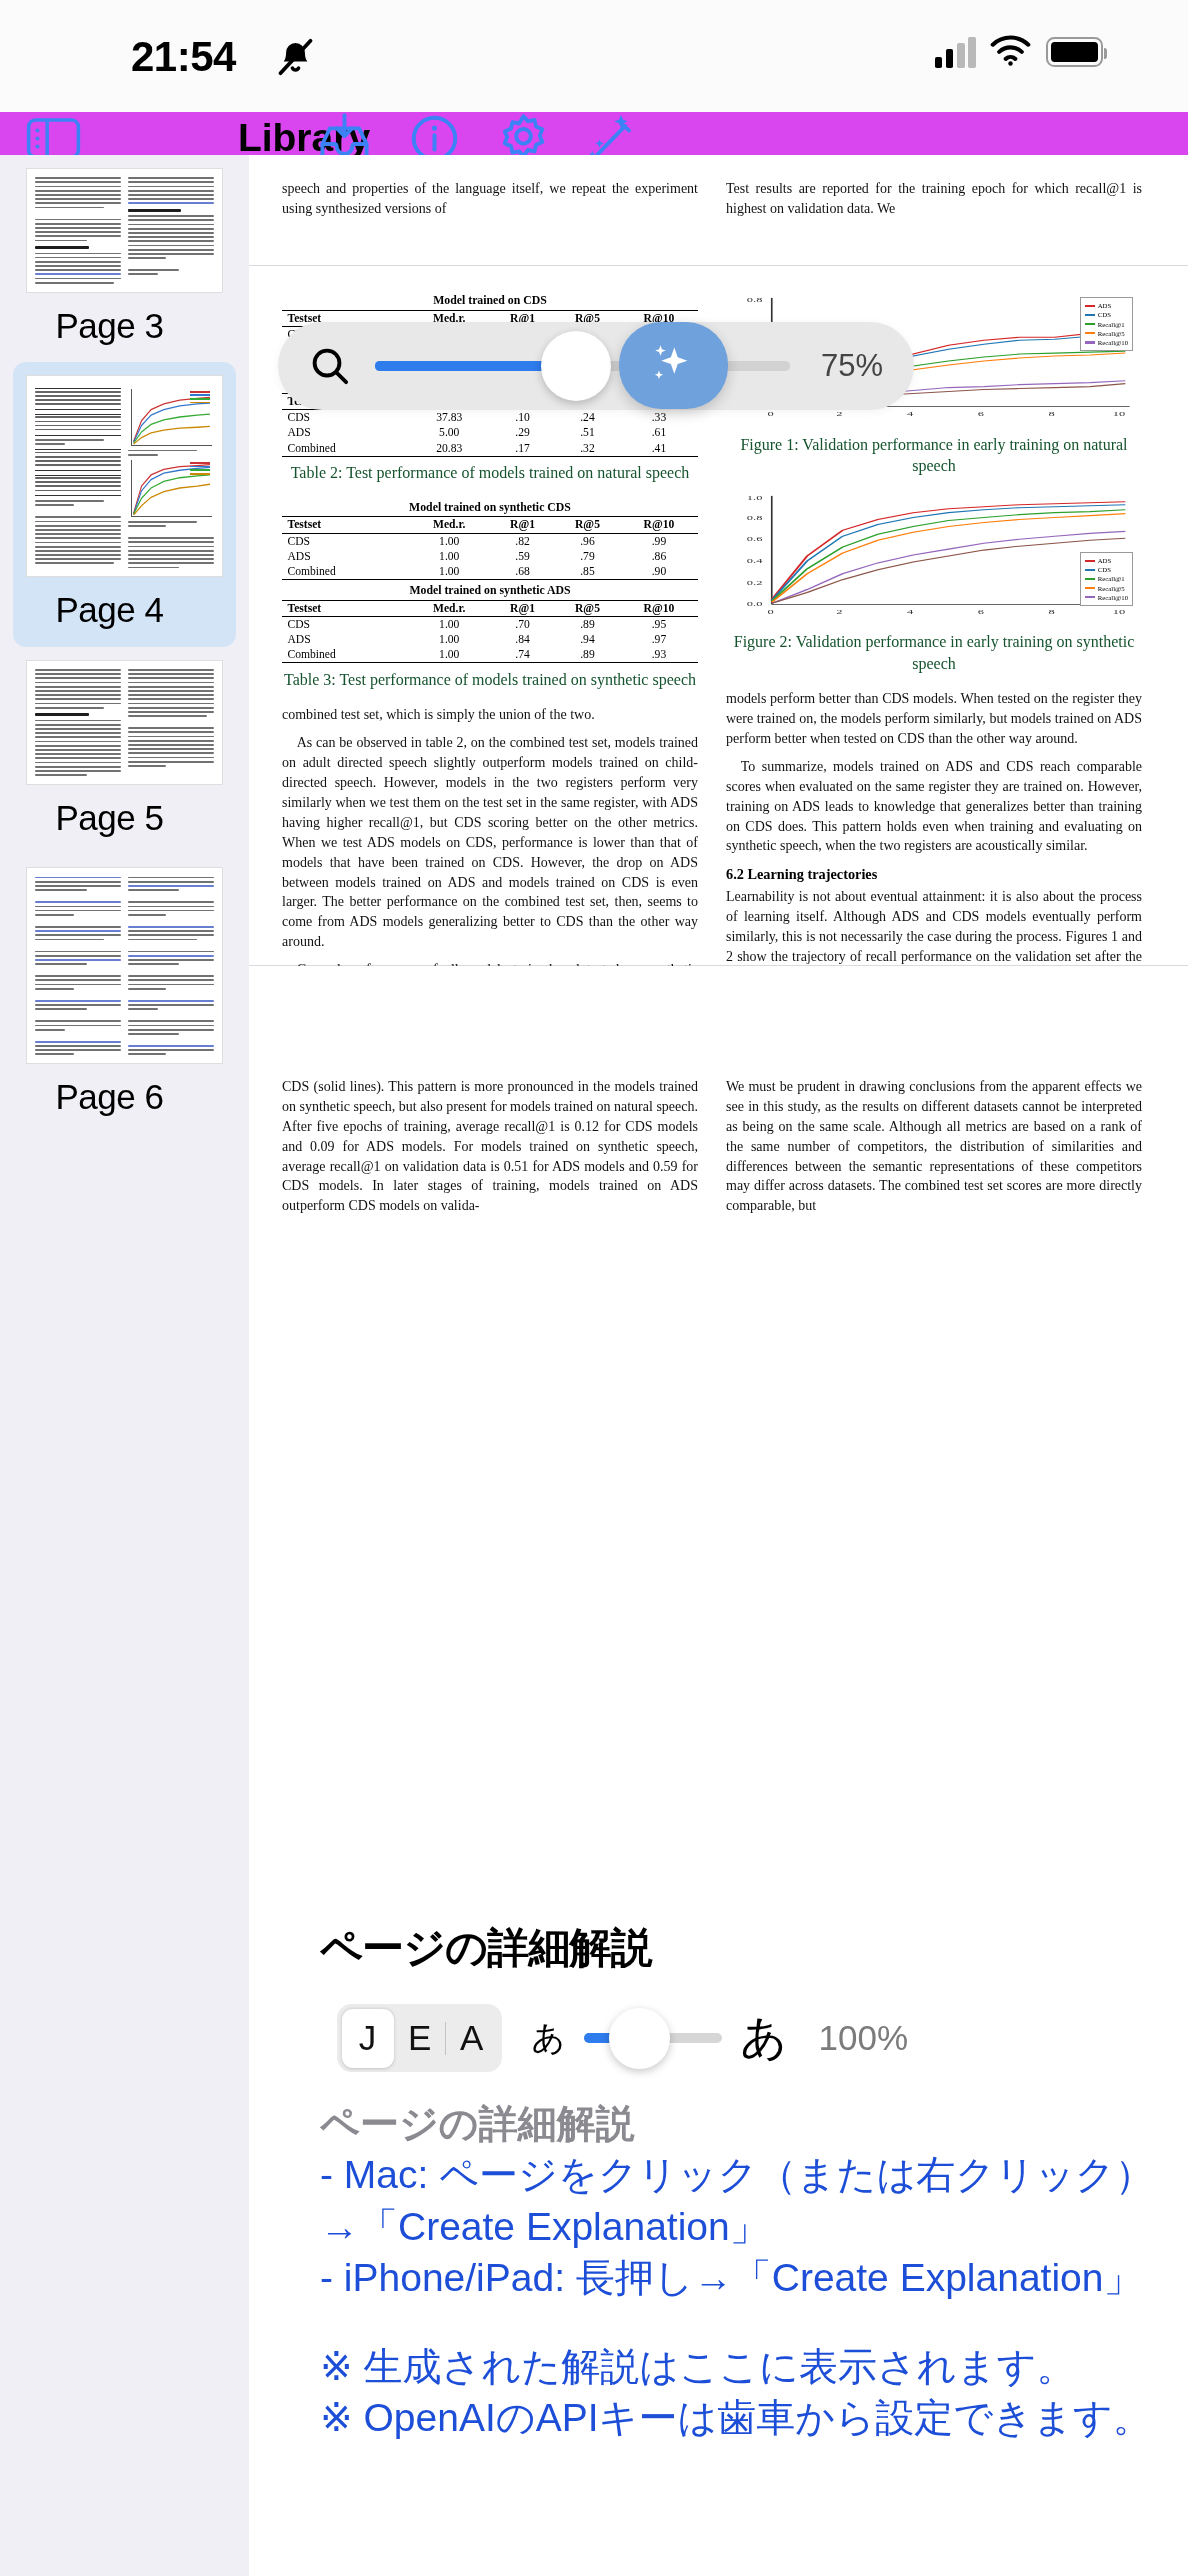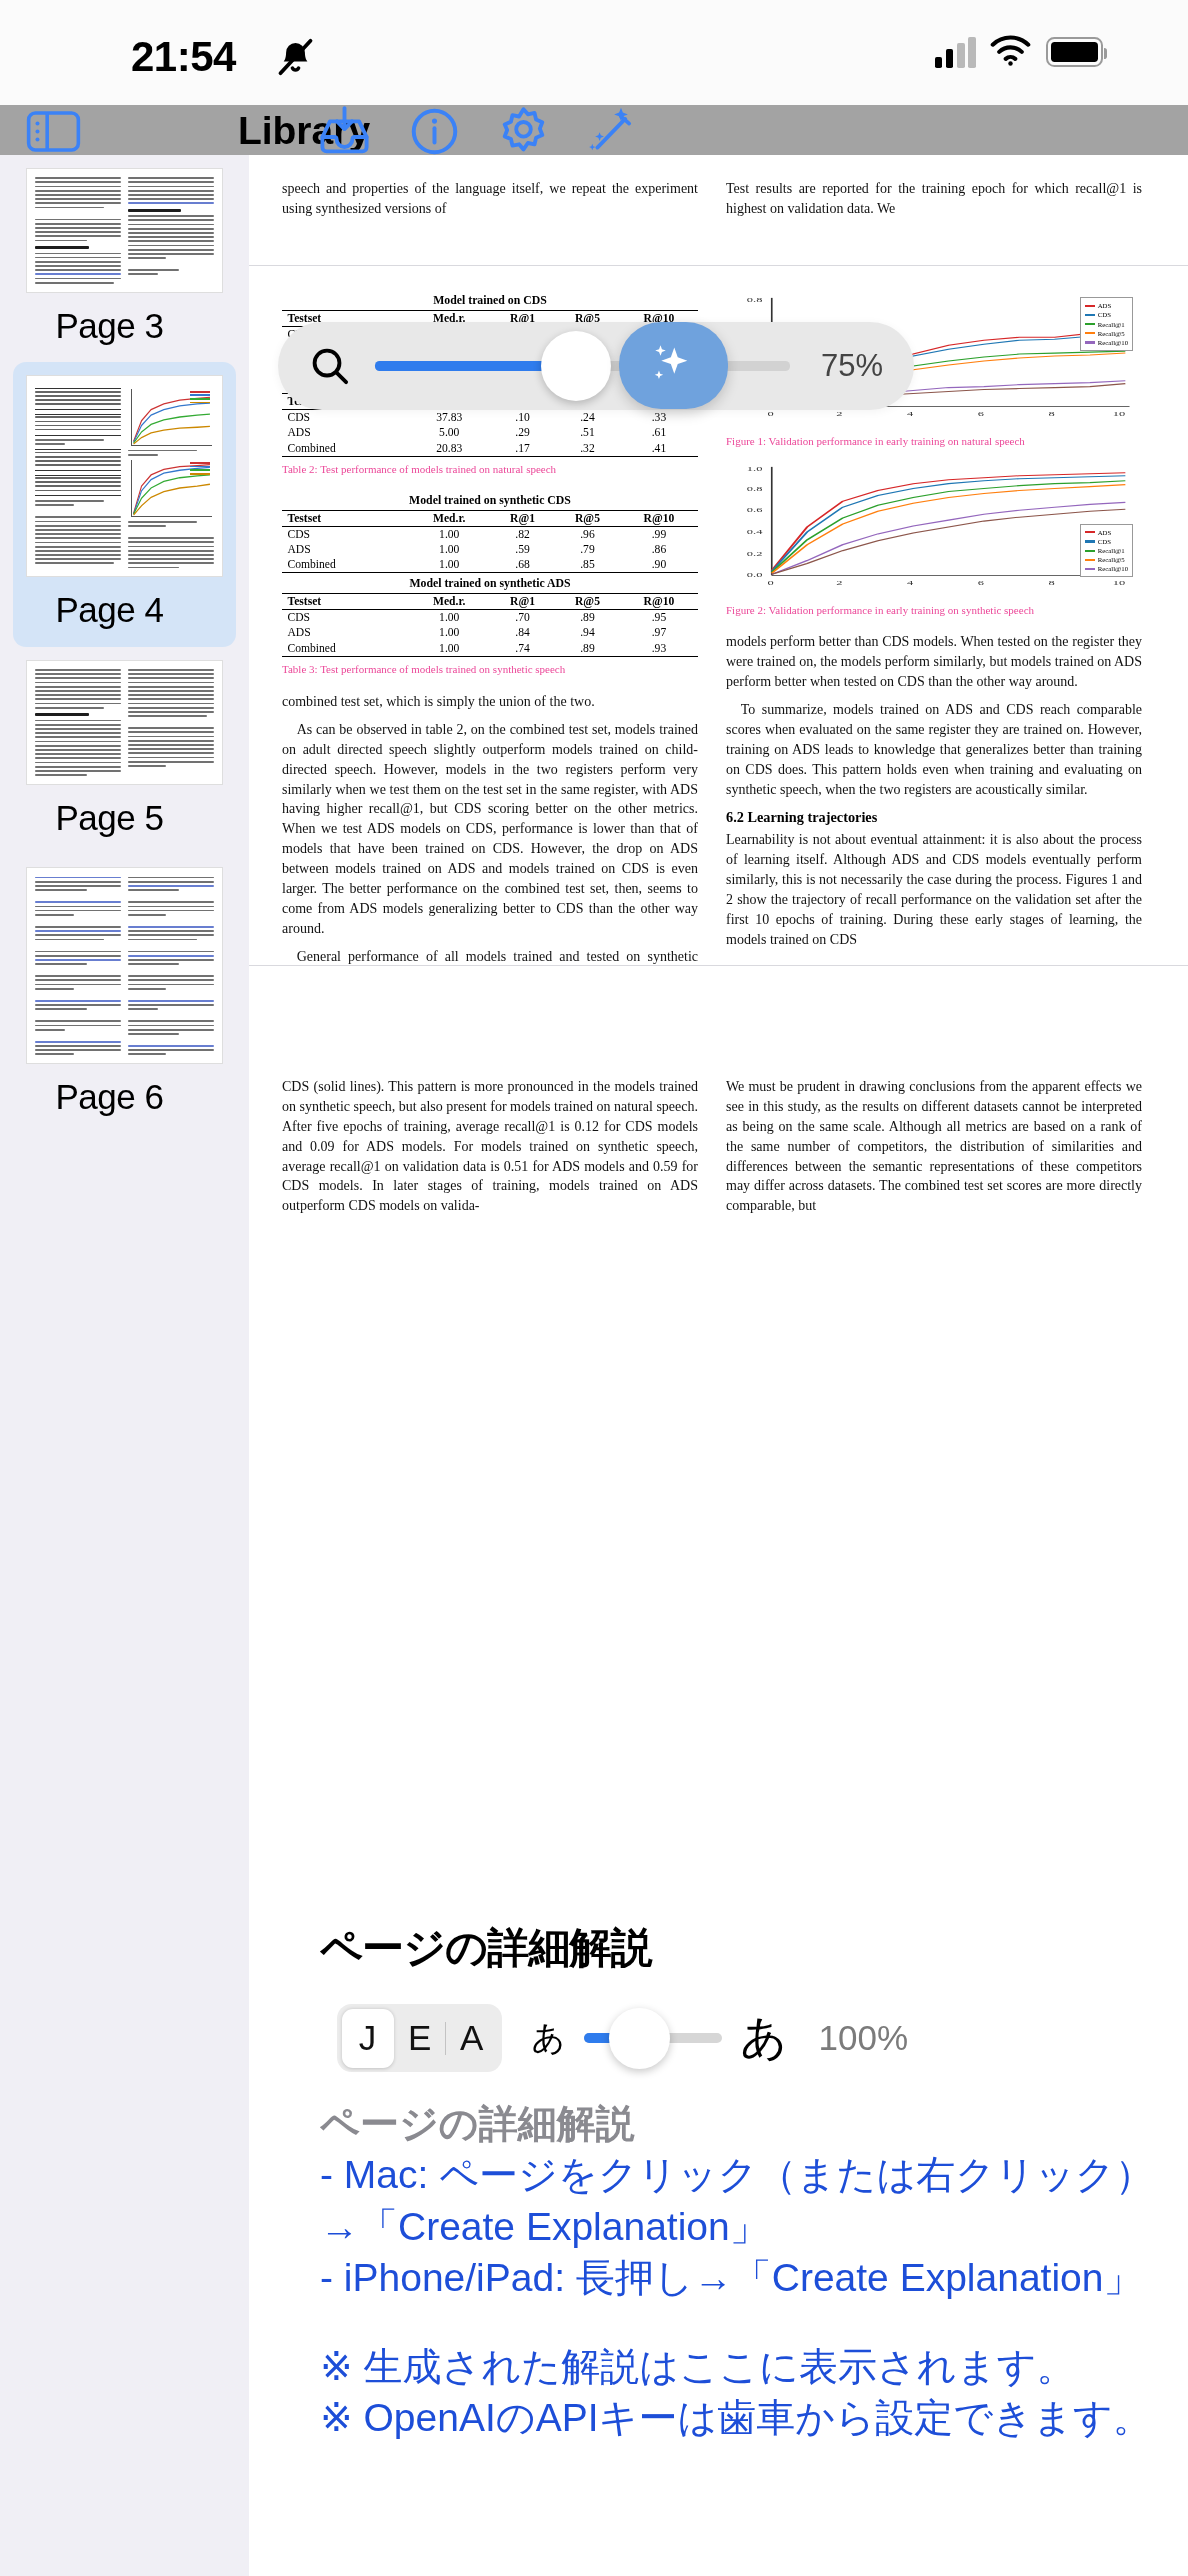--- a/index.html
+++ b/index.html
@@ -30,22 +30,22 @@
     position: relative; padding: 2.8px;
   }
   .battery::after {
     content: ""; position: absolute; right: -6.4px; top: 9.2px; width: 3.7px; height: 11px;
     background: #9a9a9a; border-radius: 0 2.8px 2.8px 0;
   }
   .battery i { display: block; width: 100%; height: 100%; background: #000; border-radius: 3.7px; }
 
   
   .toolbar {
-    position: absolute; top: 105px; left: 0; width: 1188px; height: 53px;
-    background: #a3a3a3;
+    position: absolute; top: 112px; left: 0; width: 1188px; height: 53px;
+    background: #d946ef;
   }
   .tb-inner { position: relative; width: 100%; height: 100%; }
   .tb-icon { position: absolute; top: 0; width: 59px; height: 53px; color: #3b82f6; }
   .tb-icon svg { width: 100%; height: 100%; display: block; }
   .tb-sidebar { left: 24px; }
   .tb-title {
     position: absolute; left: 212px; top: 3.7px; width: 184px; text-align: center;
     font-size: 39px; font-weight: 600; color: #000;
   }
   .tb-inbox { left: 315px; }
@@ -98,21 +98,21 @@
   .page-sheet {
     background: #fff; margin: 0 auto; width: 940px; position: relative;
     border-bottom: 0.9px solid #d9d9de;
   }
   .doc-pad { padding: 24px 47px 20px 33px; }
   .doc-cols { display: flex; gap: 28px; }
   .doc-col { flex: 1; }
   .dt { font-size: 14px; line-height: 1.42; color: #111; font-family: "Liberation Serif", "DejaVu Serif", serif; text-align: justify; }
   .dt p { margin-bottom: 8.3px; }
   .dt .indent { text-indent: 14.7px; }
-  .caption { font-size: 11px; line-height: 1.35; font-family: "Liberation Serif", serif; color: #ec4899; margin-top: 5.5px; }
+  .caption { font-size: 16px; line-height: 1.35; font-family: "Liberation Serif", serif; color: #14532d; margin-top: 5.5px; text-align: center; }
   .sechd { font-weight: 700; font-size: 14.3px; font-family: "Liberation Serif", serif; margin: 9.2px 0 4.6px; }
 
   
   table.ptab { width: 100%; border-collapse: collapse; font-family: "Liberation Serif", serif; font-size: 11.6px; }
   table.ptab caption { caption-side: top; font-weight: 700; font-size: 11.8px; padding: 2.8px 0 1.8px; }
   table.ptab th, table.ptab td { text-align: center; padding: 1.1px 1.8px; }
   table.ptab th { font-weight: 700; }
   table.ptab tr.topline th, table.ptab tr.topline td { border-top: 1.1px solid #000; }
   table.ptab tr.midline th, table.ptab tr.midline td { border-bottom: 0.6px solid #000; }
   table.ptab tr.botline td { border-bottom: 1.1px solid #000; }

